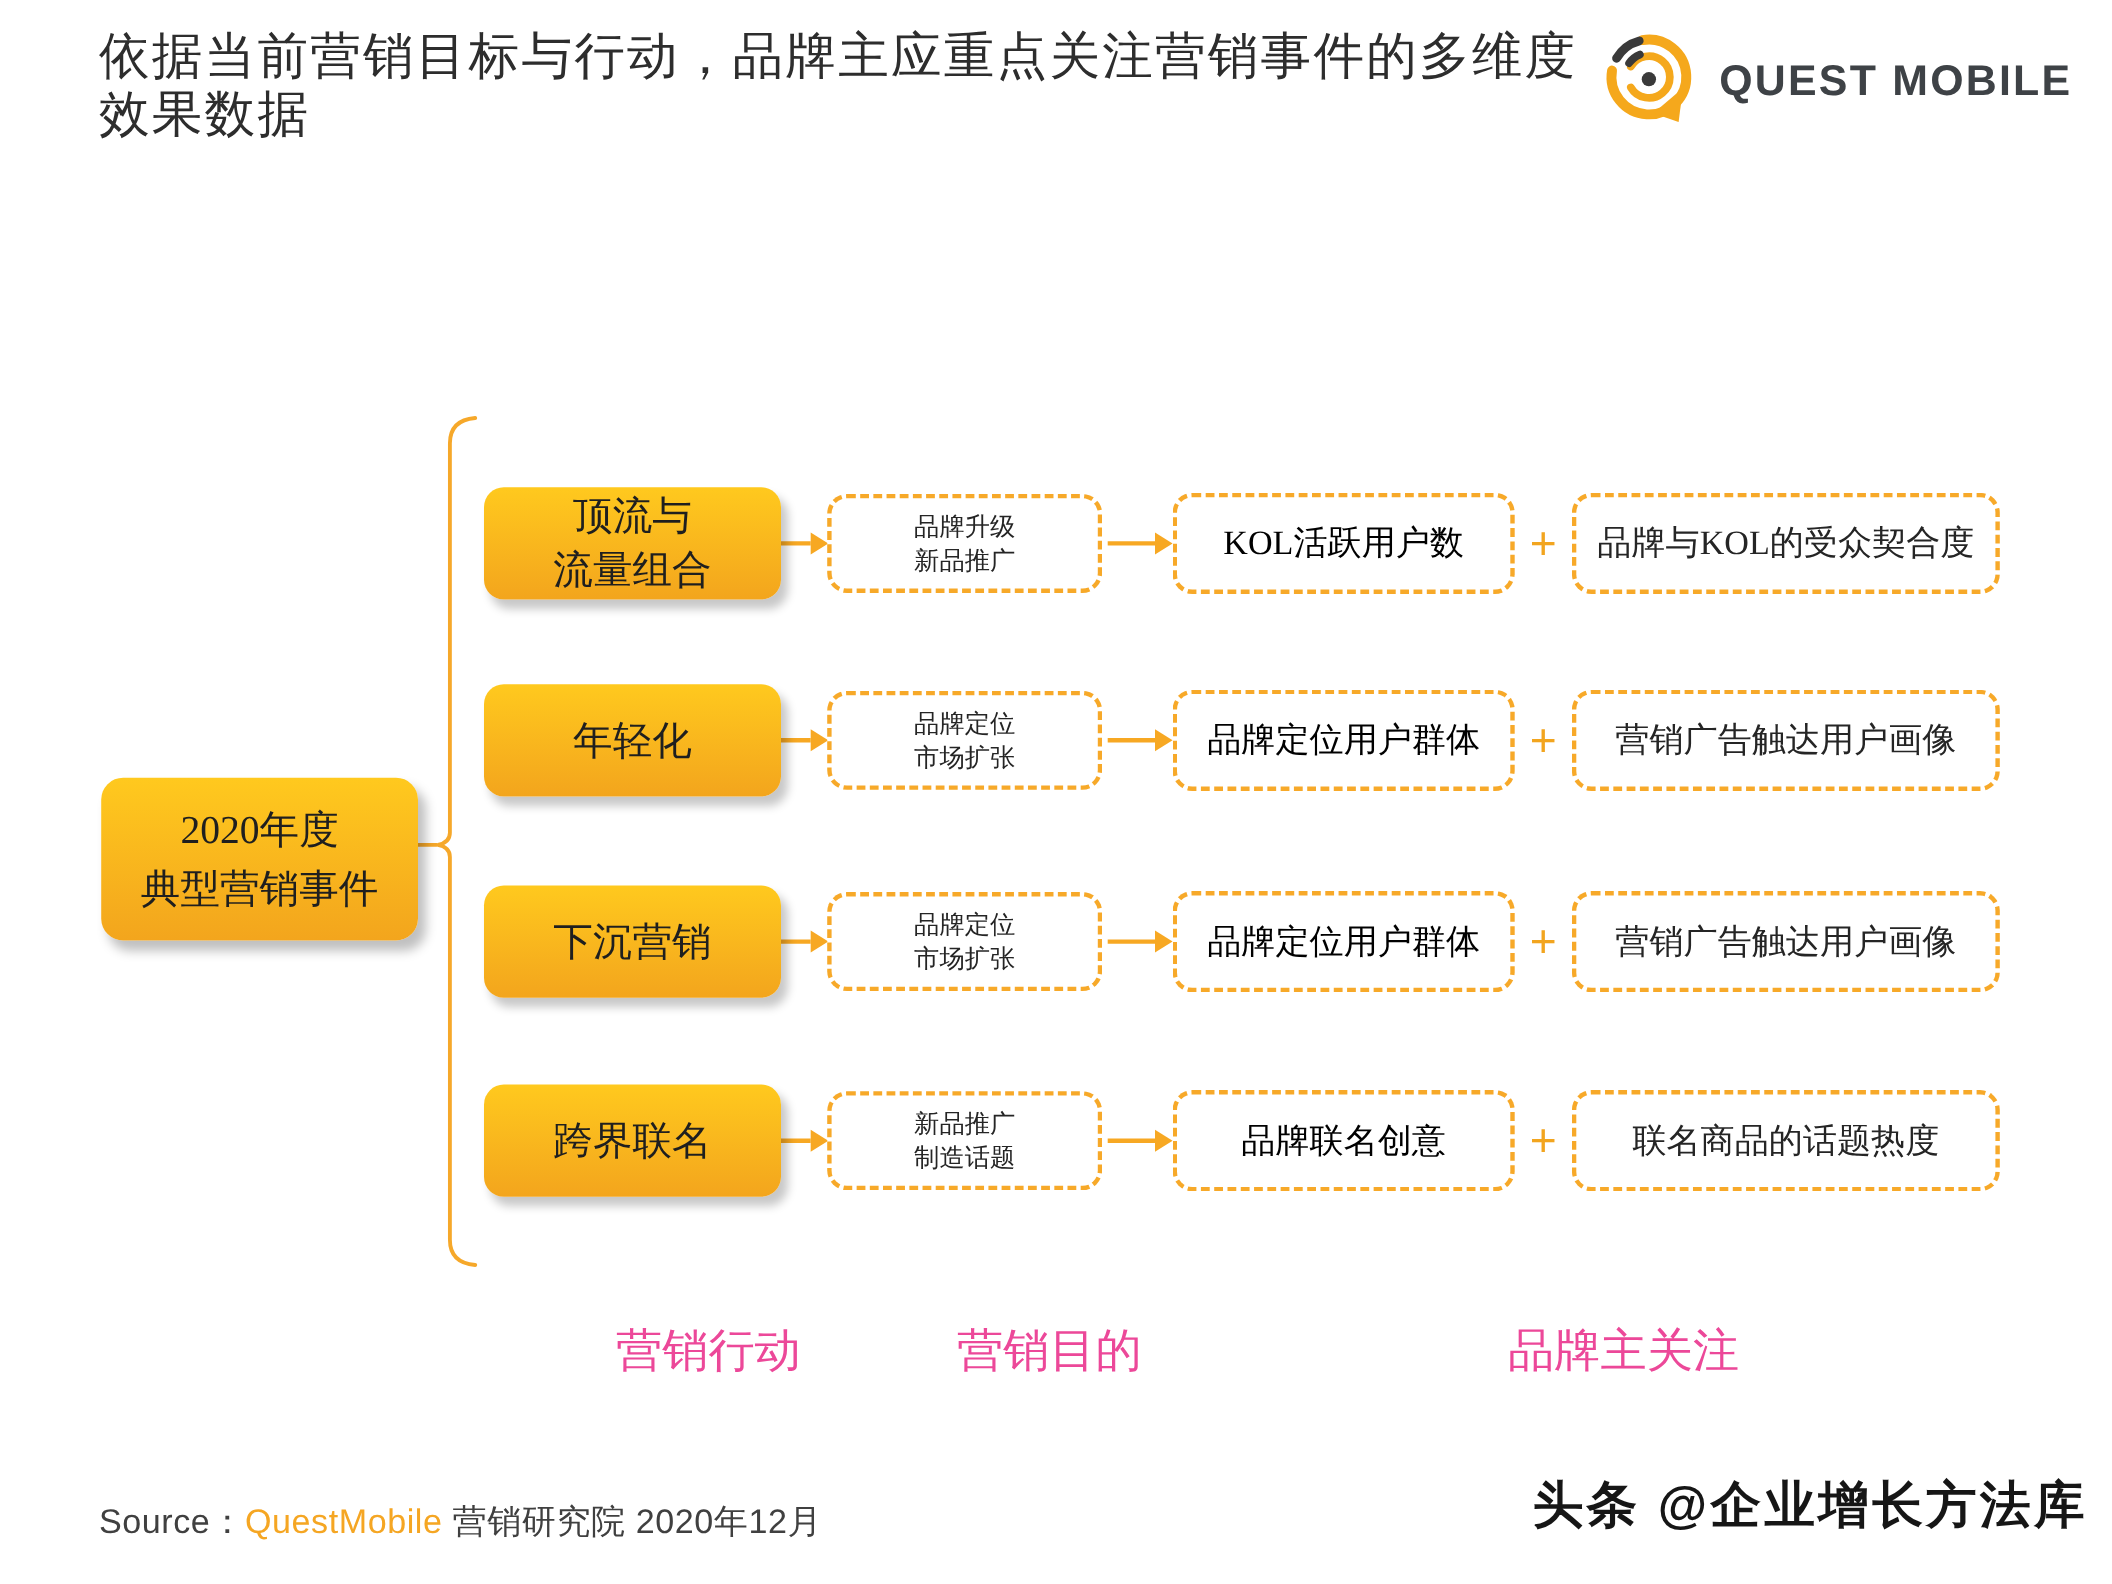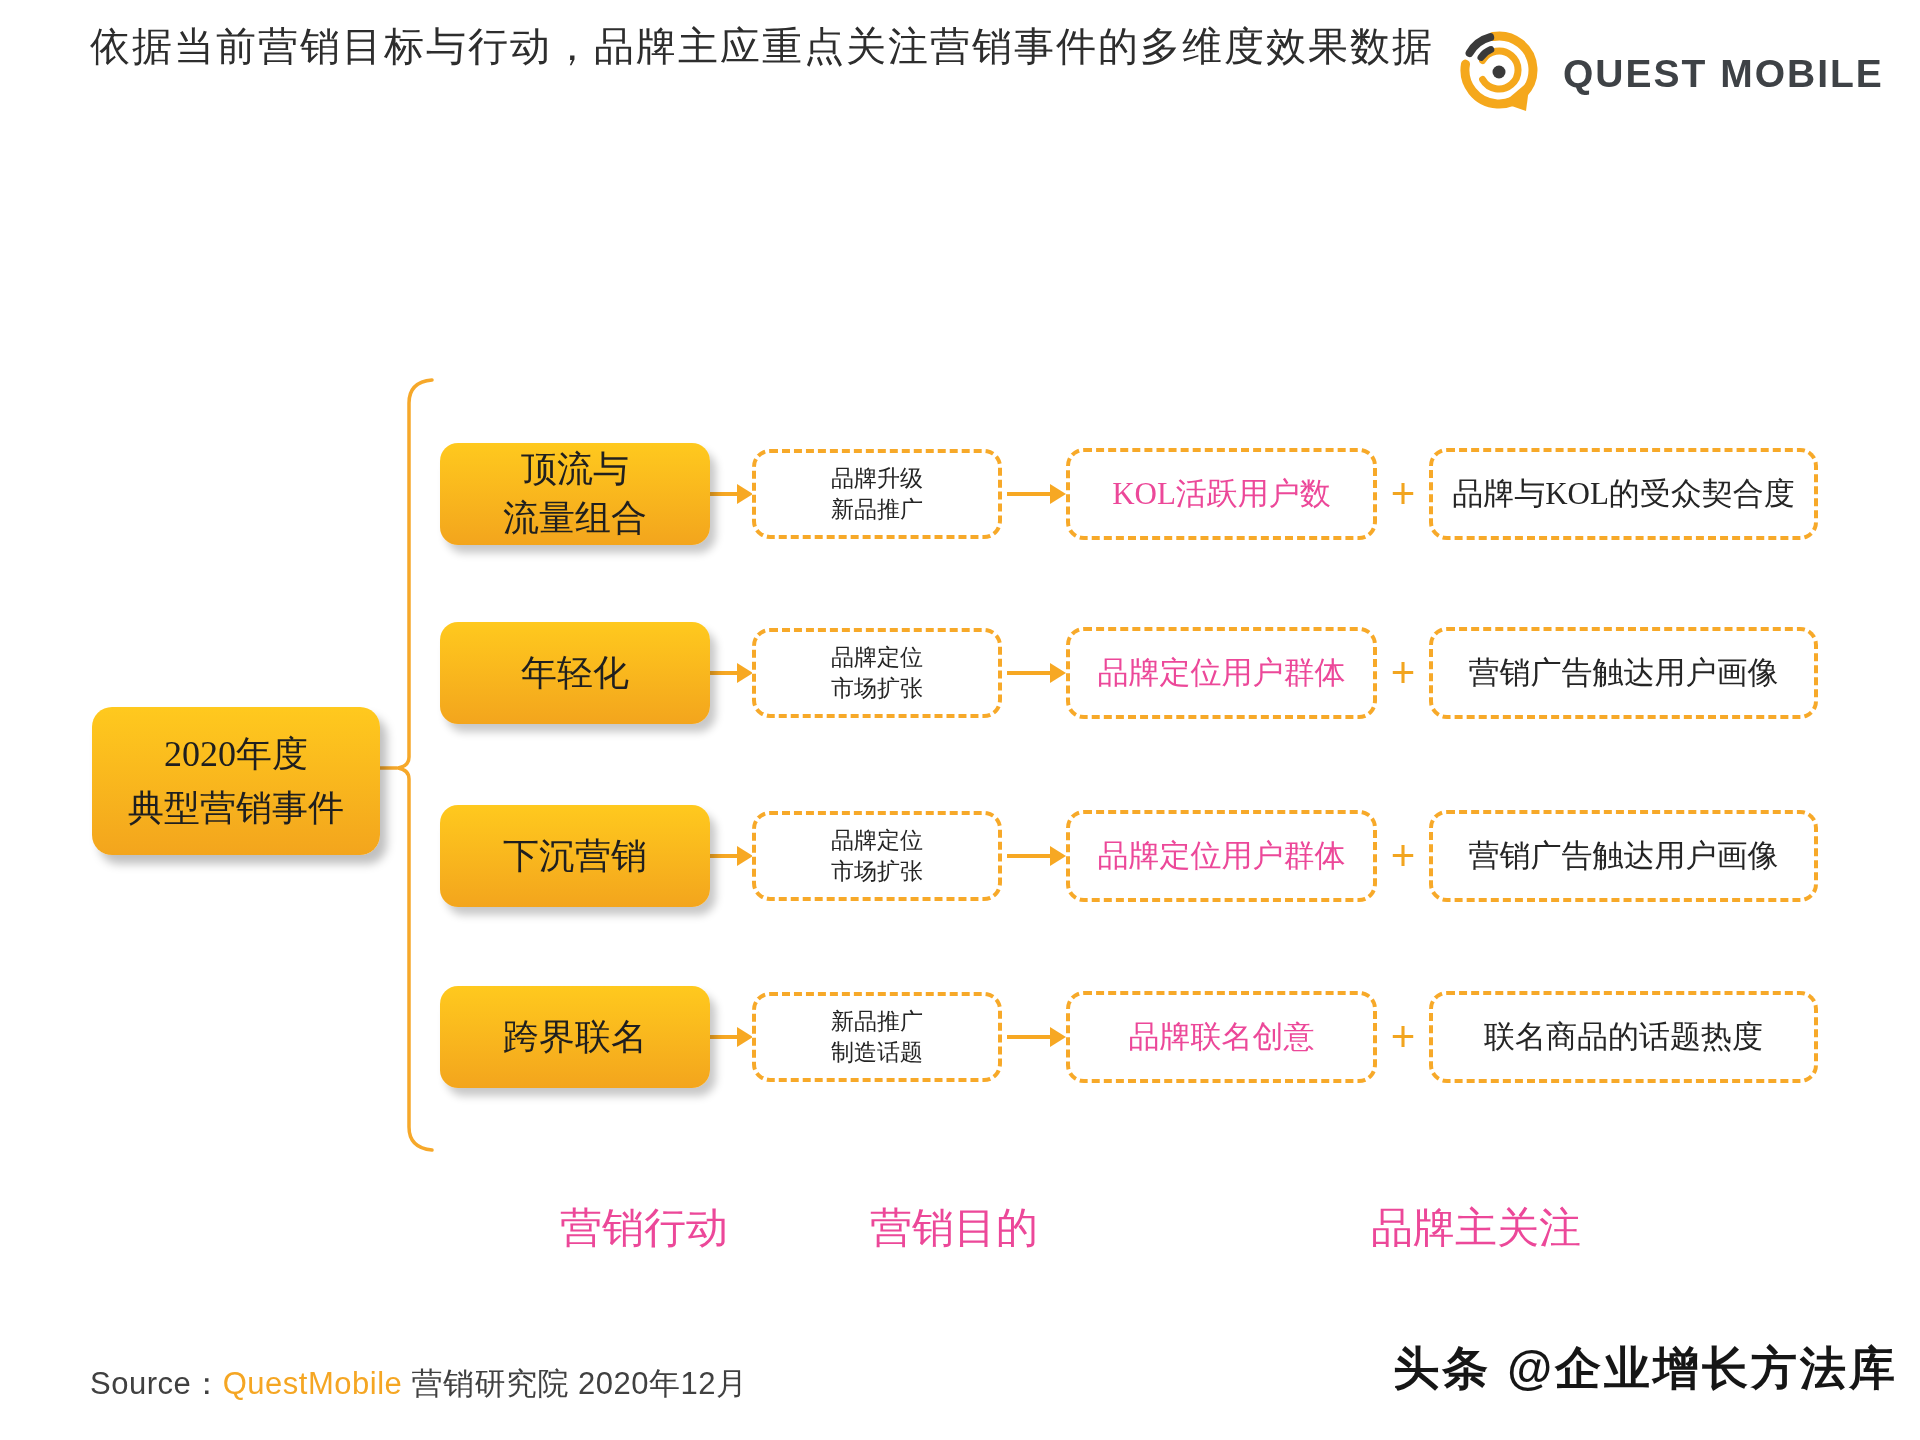--- a/index.html
+++ b/index.html
@@ -1,21 +1,21 @@
 <!DOCTYPE html>
 <html><head>
 <meta charset="utf-8">
 <style>
   html,body{margin:0;padding:0;background:#ffffff;}
   .canvas{position:relative;width:1920px;height:1440px;background:#ffffff;overflow:hidden;
           font-family:"Liberation Serif","DejaVu Serif",serif;}
   .preline{white-space:pre-line;}
 
   
-  .title{position:absolute;left:90px;top:24px;width:1365px;font-size:40px;line-height:1.16;
+  .title{position:absolute;left:90px;top:24px;width:1365px;font-size:46px;line-height:1.16;
          letter-spacing:2px;color:#2d2d2d;}
 
   
   .logo{position:absolute;left:1449px;top:20px;display:flex;align-items:center;}
   .logo svg{width:100px;height:100px;display:block;}
   .brand{font-family:"Liberation Sans","DejaVu Sans",sans-serif;font-weight:700;font-size:39px;
          color:#3e4246;letter-spacing:2px;margin-left:14px;margin-top:7px;}
 
   
   .overlay{position:absolute;left:0;top:0;width:1920px;height:1440px;pointer-events:none;}
@@ -31,21 +31,21 @@
   .row{position:absolute;left:0;width:1920px;height:102px;}
   .row > div{position:absolute;display:flex;align-items:center;justify-content:center;text-align:center;}
   .action-box{left:440px;top:0;width:270px;height:102px;border-radius:18px;
               background:linear-gradient(180deg,#FFC91E 0%,#F3A51D 100%);
               box-shadow:6px 8px 9px rgba(0,0,0,0.22);
               font-size:36px;line-height:1.35;color:#1f1f1f;}
   .purpose-box{left:752px;top:6px;width:250px;height:90px;border-radius:18px;background:#ffffff;
                border:4px dashed #F7A929;box-sizing:border-box;
                font-size:23px;line-height:1.35;color:#252525;}
   .metric-1{left:1066px;top:5px;width:311px;height:92px;border-radius:18px;background:#ffffff;
-            border:4px dashed #F7A929;box-sizing:border-box;font-size:31px;color:#ec4899;}
+            border:4px dashed #F7A929;box-sizing:border-box;font-size:31px;color:#000000;}
   .metric-2{left:1429px;top:5px;width:389px;height:92px;border-radius:18px;background:#ffffff;
             border:4px dashed #F7A929;box-sizing:border-box;font-size:31px;color:#252525;}
   .plus{left:1377px;top:0;width:52px;height:102px;font-size:42px;font-weight:400;color:#F2A51F;
         font-family:"Liberation Sans","DejaVu Sans",sans-serif;}
 
   
   .col-label{position:absolute;top:1200px;width:320px;text-align:right;font-size:42px;color:#ec4899;}
   .col-label.c1{left:408px;}
   .col-label.c2{left:718px;}
   .col-label.c3{left:1261px;}

